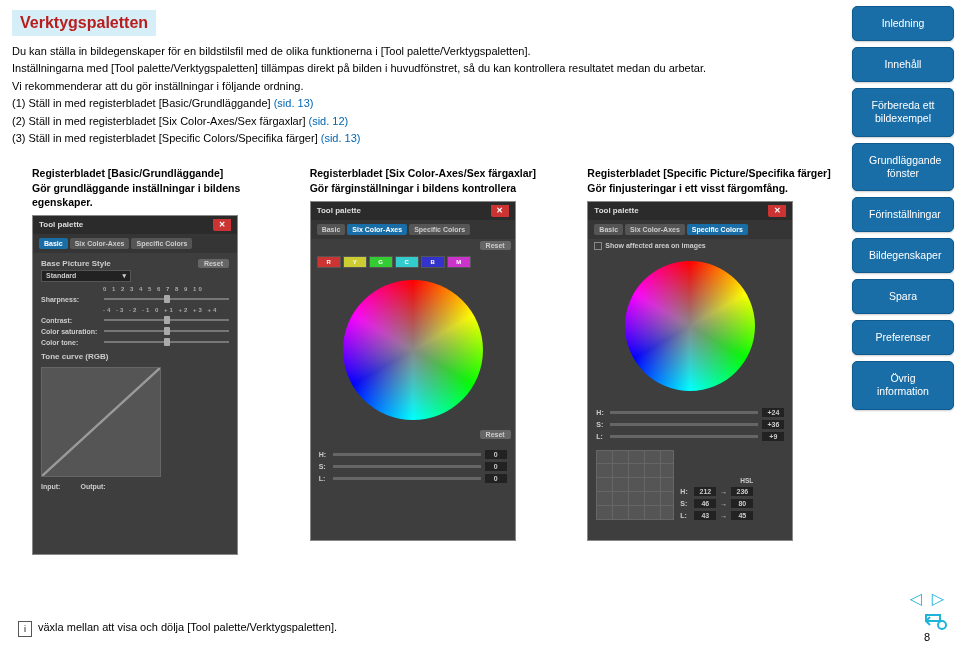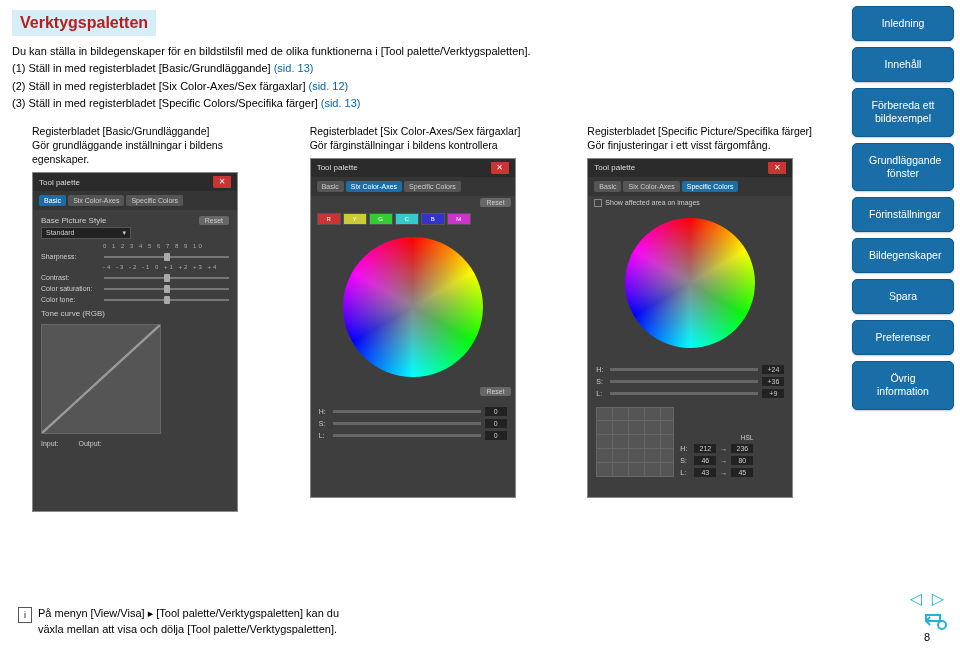--- a/index.html
+++ b/index.html
@@ -1,21 +1,21 @@
 <!DOCTYPE html>
 <html><head>
 <meta charset="utf-8">
 <style>
   * { box-sizing: border-box; margin: 0; padding: 0; }
   body { font-family: Arial, sans-serif; font-size: 11px; background: #fff; width: 960px; height: 649px; position: relative; color: #000; }
   .content { padding: 10px 12px 10px 12px; width: 845px; }
   .title { background: #d5eef8; display: inline-block; padding: 4px 8px; font-size: 16px; font-weight: bold; color: #b91c1c; margin-bottom: 8px; }
   .body-text { line-height: 1.4; margin-bottom: 2px; }
   .link-ref { color: #0066b3; }
-  .columns { display: flex; gap: 12px; margin-top: 12px; }
+  .columns { display: flex; gap: 12px; margin-top: 20px; font-weight: bold; }
   .col { flex: 1; }
   .col-title { font-size: 10.5px; line-height: 1.35; margin-bottom: 6px; margin-left: 20px; }
   .palette-img { width: 206px; height: 340px; background: #3e3e3e; border: 1px solid #888; position: relative; font-size: 8px; color: #ccc; margin-left: 20px; }
   .pal-header { background: #2b2b2b; padding: 3px 6px; font-size: 8px; color: #ddd; display: flex; justify-content: space-between; align-items: center; }
   .pal-tabs { display: flex; gap: 2px; padding: 4px 6px; background: #353535; }
   .pal-tab { padding: 2px 5px; background: #555; border-radius: 2px; font-size: 7px; color: #ccc; }
   .pal-tab.active { background: #1a6ea8; color: #fff; }
   .pal-body { padding: 6px 8px; }
   .reset-row { text-align: right; padding: 2px 4px; }
   .reset-btn { background: #666; padding: 1px 6px; border-radius: 2px; font-size: 7px; display: inline-block; }
@@ -48,20 +48,22 @@
   .page-num { position:absolute; right:30px; bottom:6px; font-size:11px; }
   .select-box { background:#222; border:1px solid #555; padding:1px 4px; font-size:7px; width:90px; display:flex; justify-content:space-between; margin:2px 0 4px 0; }
   .close-x { color:#fff; background:#c33; width:18px; height:12px; text-align:center; font-size:8px; line-height:12px; border-radius:0 0 0 2px; }
 </style>
 </head>
 <body>
 
 <div class="content">
   <div class="title">Verktygspaletten</div>
   <p class="body-text">Du kan ställa in bildegenskaper för en bildstilsfil med de olika funktionerna i [Tool palette/Verktygspaletten].</p>
+  <p class="body-text">Inställningarna med [Tool palette/Verktygspaletten] tillämpas direkt på bilden i huvudfönstret, så du kan kontrollera resultatet medan du arbetar.</p>
+  <p class="body-text">Vi rekommenderar att du gör inställningar i följande ordning.</p>
   <p class="body-text"><span>(1) Ställ in med registerbladet [Basic/Grundläggande] </span><span class="link-ref">(sid. 13)</span></p>
   <p class="body-text"><span>(2) Ställ in med registerbladet [Six Color-Axes/Sex färgaxlar] </span><span class="link-ref">(sid. 12)</span></p>
   <p class="body-text"><span>(3) Ställ in med registerbladet [Specific Colors/Specifika färger] </span><span class="link-ref">(sid. 13)</span></p>
 
   <div class="columns">
 
     <div class="col">
       <div class="col-title"><span>Registerbladet [Basic/Grundläggande]</span><br><span>Gör grundläggande inställningar i bildens egenskaper.</span></div>
       <div class="palette-img">
         <div class="pal-header">
@@ -212,21 +214,20 @@
           </div>
         </div>
       </div>
     </div>
   </div>
 </div>
 
 <div class="bottom-info">
   <div class="info-icon">i</div>
   <div>
-    <div>På menyn [View/Visa] ▸ [Tool palette/Verktygspaletten] kan du</div>
     <div>växla mellan att visa och dölja [Tool palette/Verktygspaletten].</div>
   </div>
 </div>
 
 <div class="sidebar">
   <div class="side-btn">Inledning</div>
   <div class="side-btn">Innehåll</div>
   <div class="side-btn">Förbereda ett bildexempel</div>
   <div class="side-btn">Grundläggande fönster</div>
   <div class="side-btn">Förinställningar</div>

